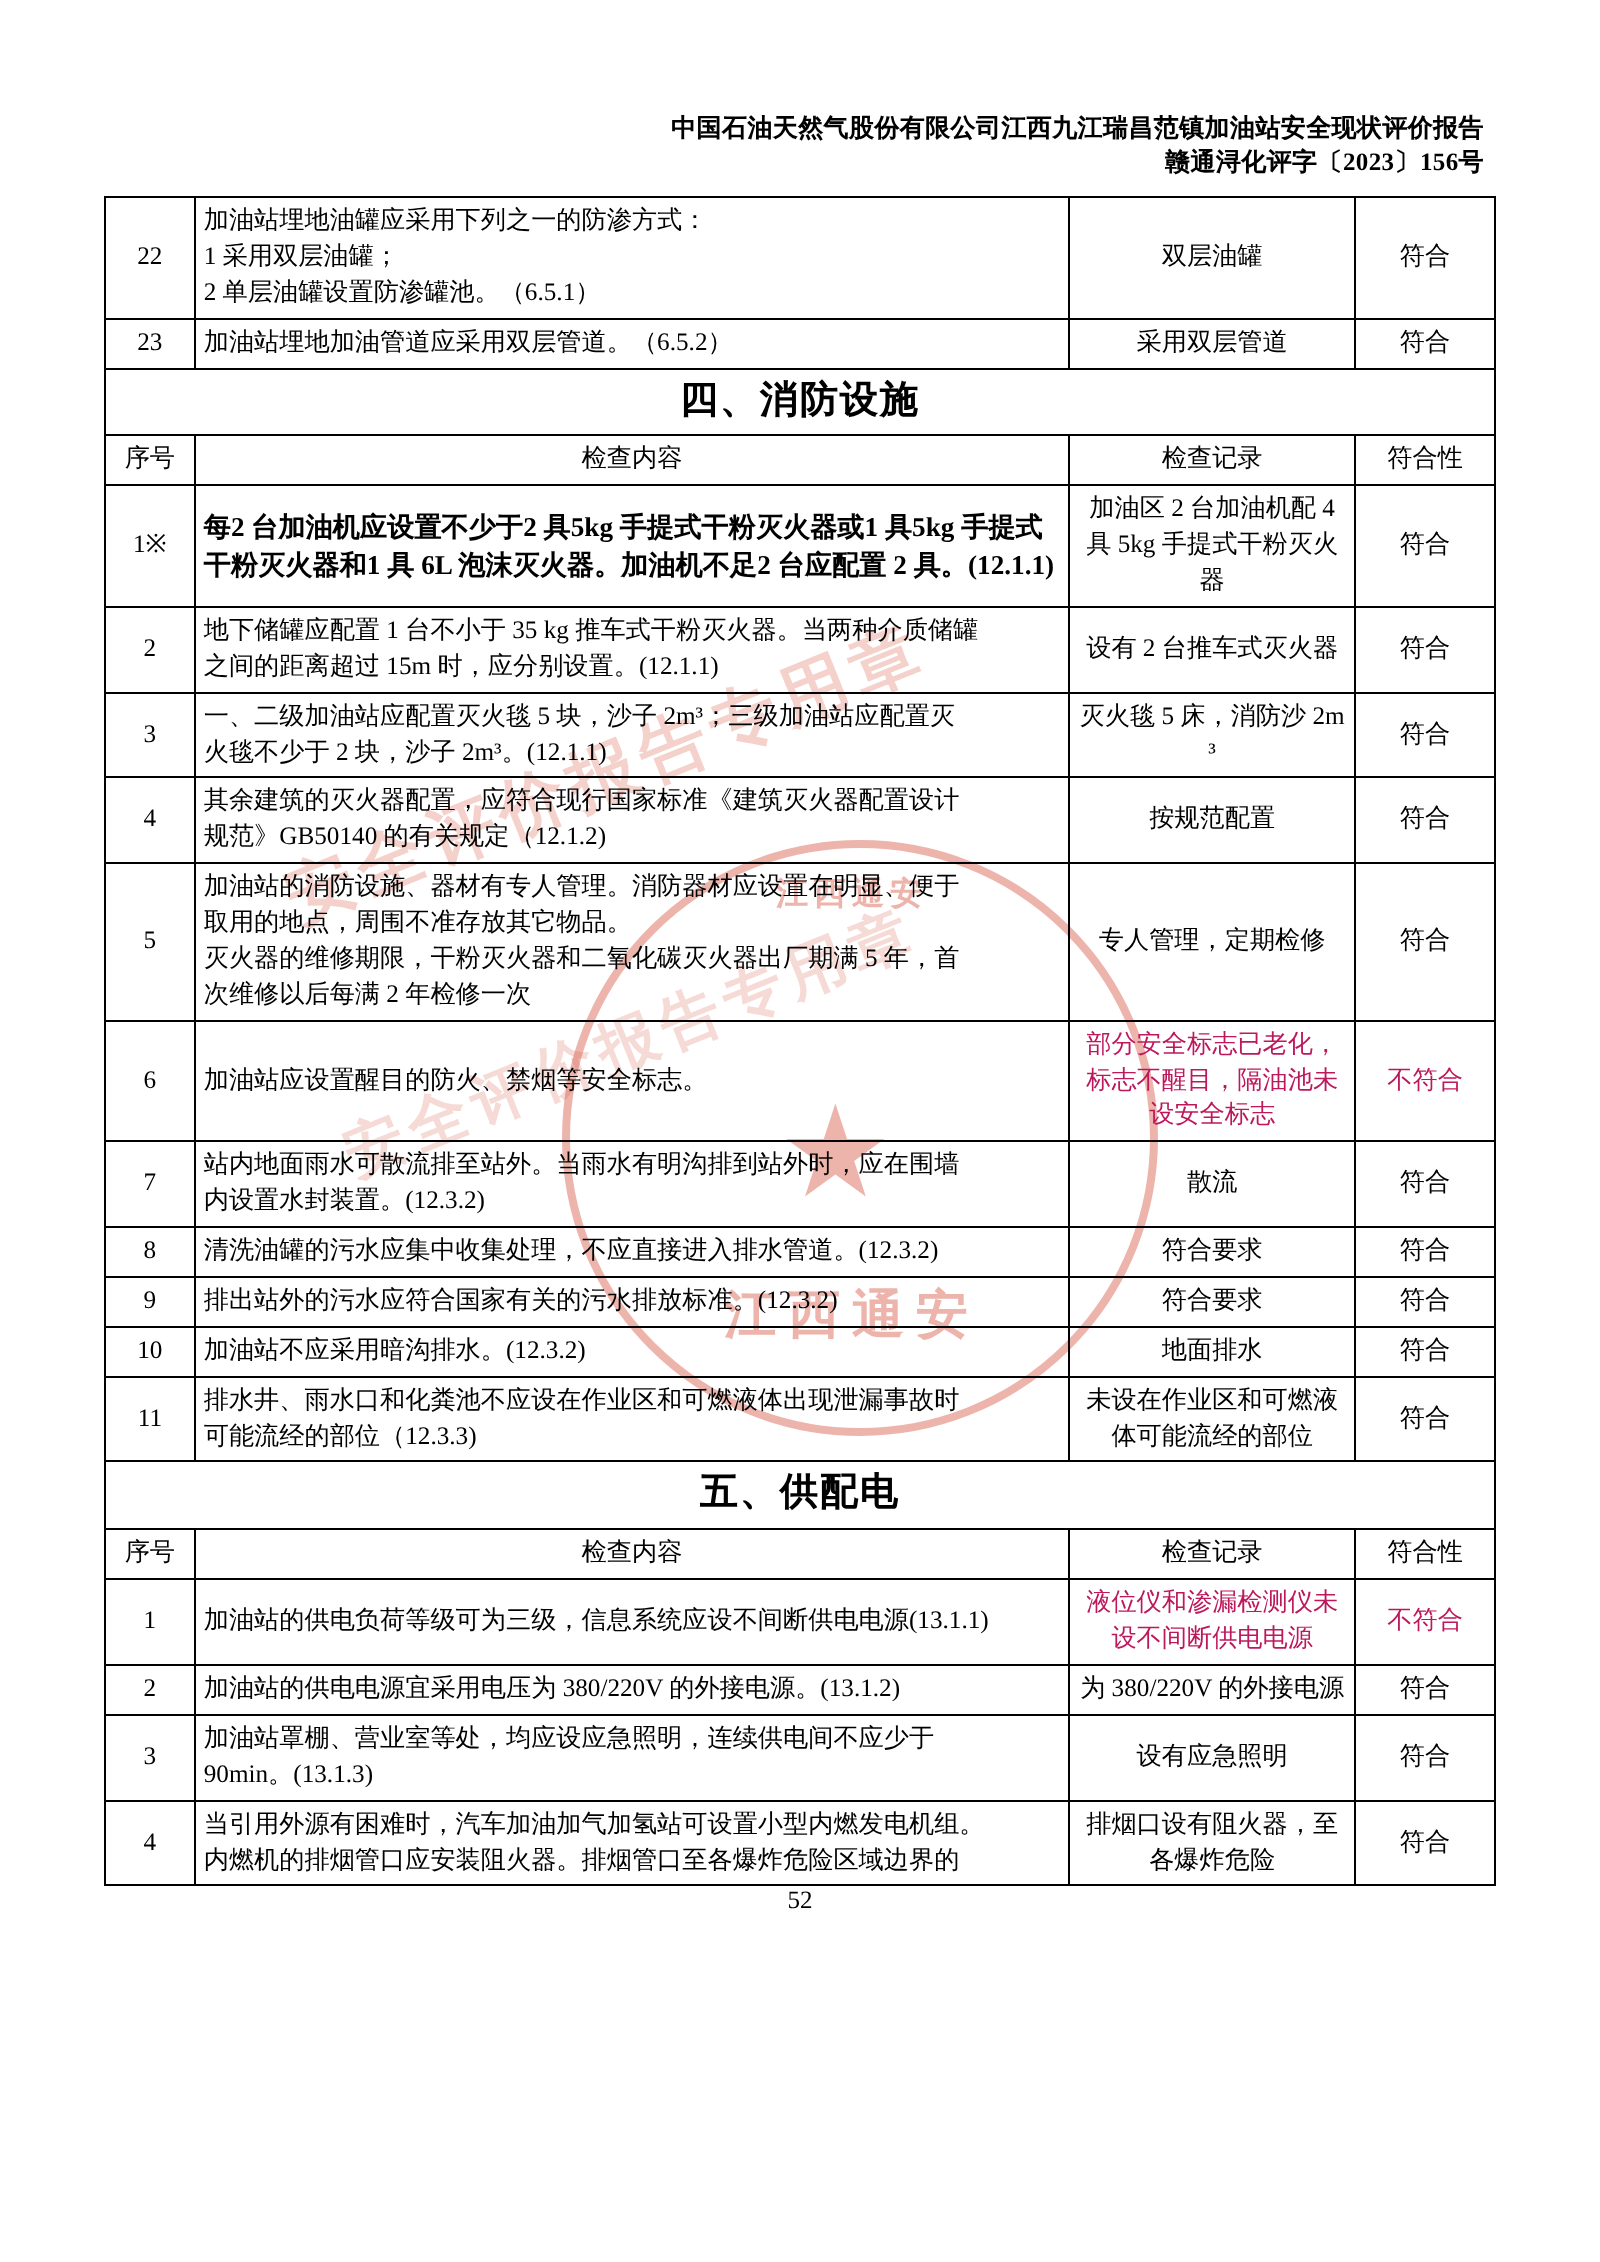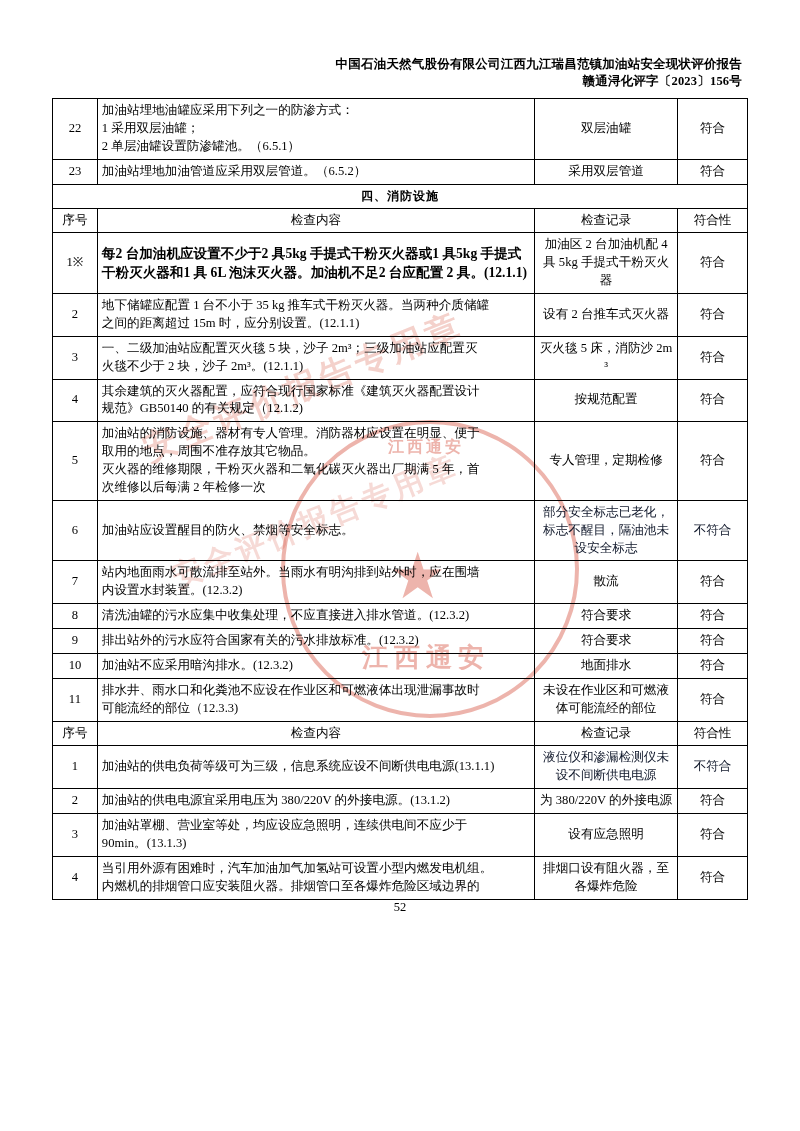--- a/index.html
+++ b/index.html
@@ -114,30 +114,30 @@
     vertical-align:middle;
     word-break:break-all;
   }
   .c-no{width:34px;text-align:center;}
   .c-content{width:410px;}
   .c-record{width:128px;text-align:center;}
   .c-ok{width:58px;text-align:center;}
   .section-title{
     text-align:center;
     font-weight:bold;
-    font-size:12px;
+    font-size:19px;
     letter-spacing:1px;
     padding:4px 0;
   }
   .colhead{
     text-align:center;
     font-weight:normal;
     margin-top:29px;
   }
-  .red{color:#0f172a;}
+  .red{color:#be185d;}
   .big{font-size:13.6px;font-weight:bold;}
   .indent{display:block;}
   .pagenum{
     position:relative;
     z-index:10;
     text-align:center;
     font-size:12.5px;
   }
   .cell-left{text-align:left;margin-top:44px;}
 </style>
@@ -280,20 +280,23 @@
         <tr>
           <td class="c-no">11</td>
           <td class="c-content cell-left">
             <span class="indent">排水井、雨水口和化粪池不应设在作业区和可燃液体出现泄漏事故时</span>
             <span class="indent">可能流经的部位（12.3.3)</span>
           </td>
           <td class="c-record">未设在作业区和可燃液体可能流经的部位</td>
           <td class="c-ok">符合</td>
         </tr>
         <tr>
+          <td class="section-title" colspan="4">五、供配电</td>
+        </tr>
+        <tr>
           <td class="c-no colhead">序号</td>
           <td class="c-content colhead">检查内容</td>
           <td class="c-record colhead">检查记录</td>
           <td class="c-ok colhead">符合性</td>
         </tr>
         <tr>
           <td class="c-no">1</td>
           <td class="c-content cell-left">
             <span class="indent">加油站的供电负荷等级可为三级，信息系统应设不间断供电电源(13.1.1)</span>
           </td>

